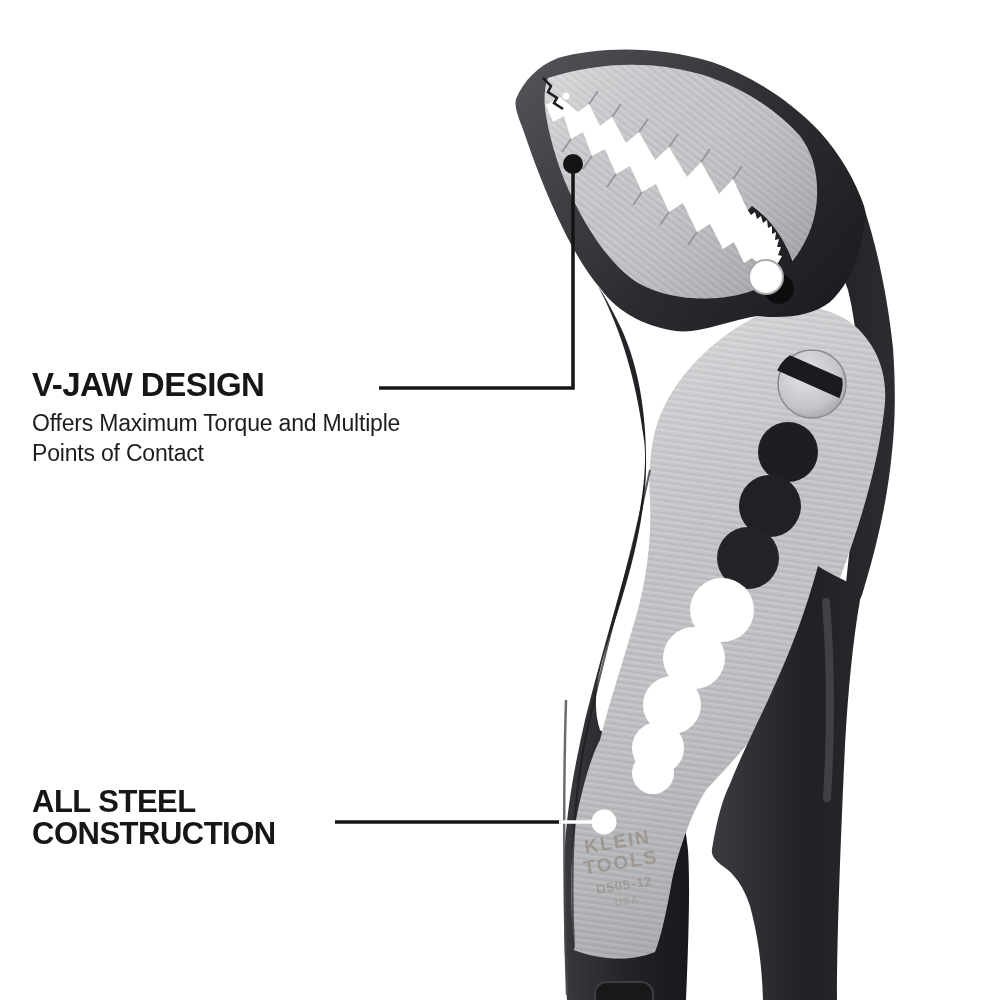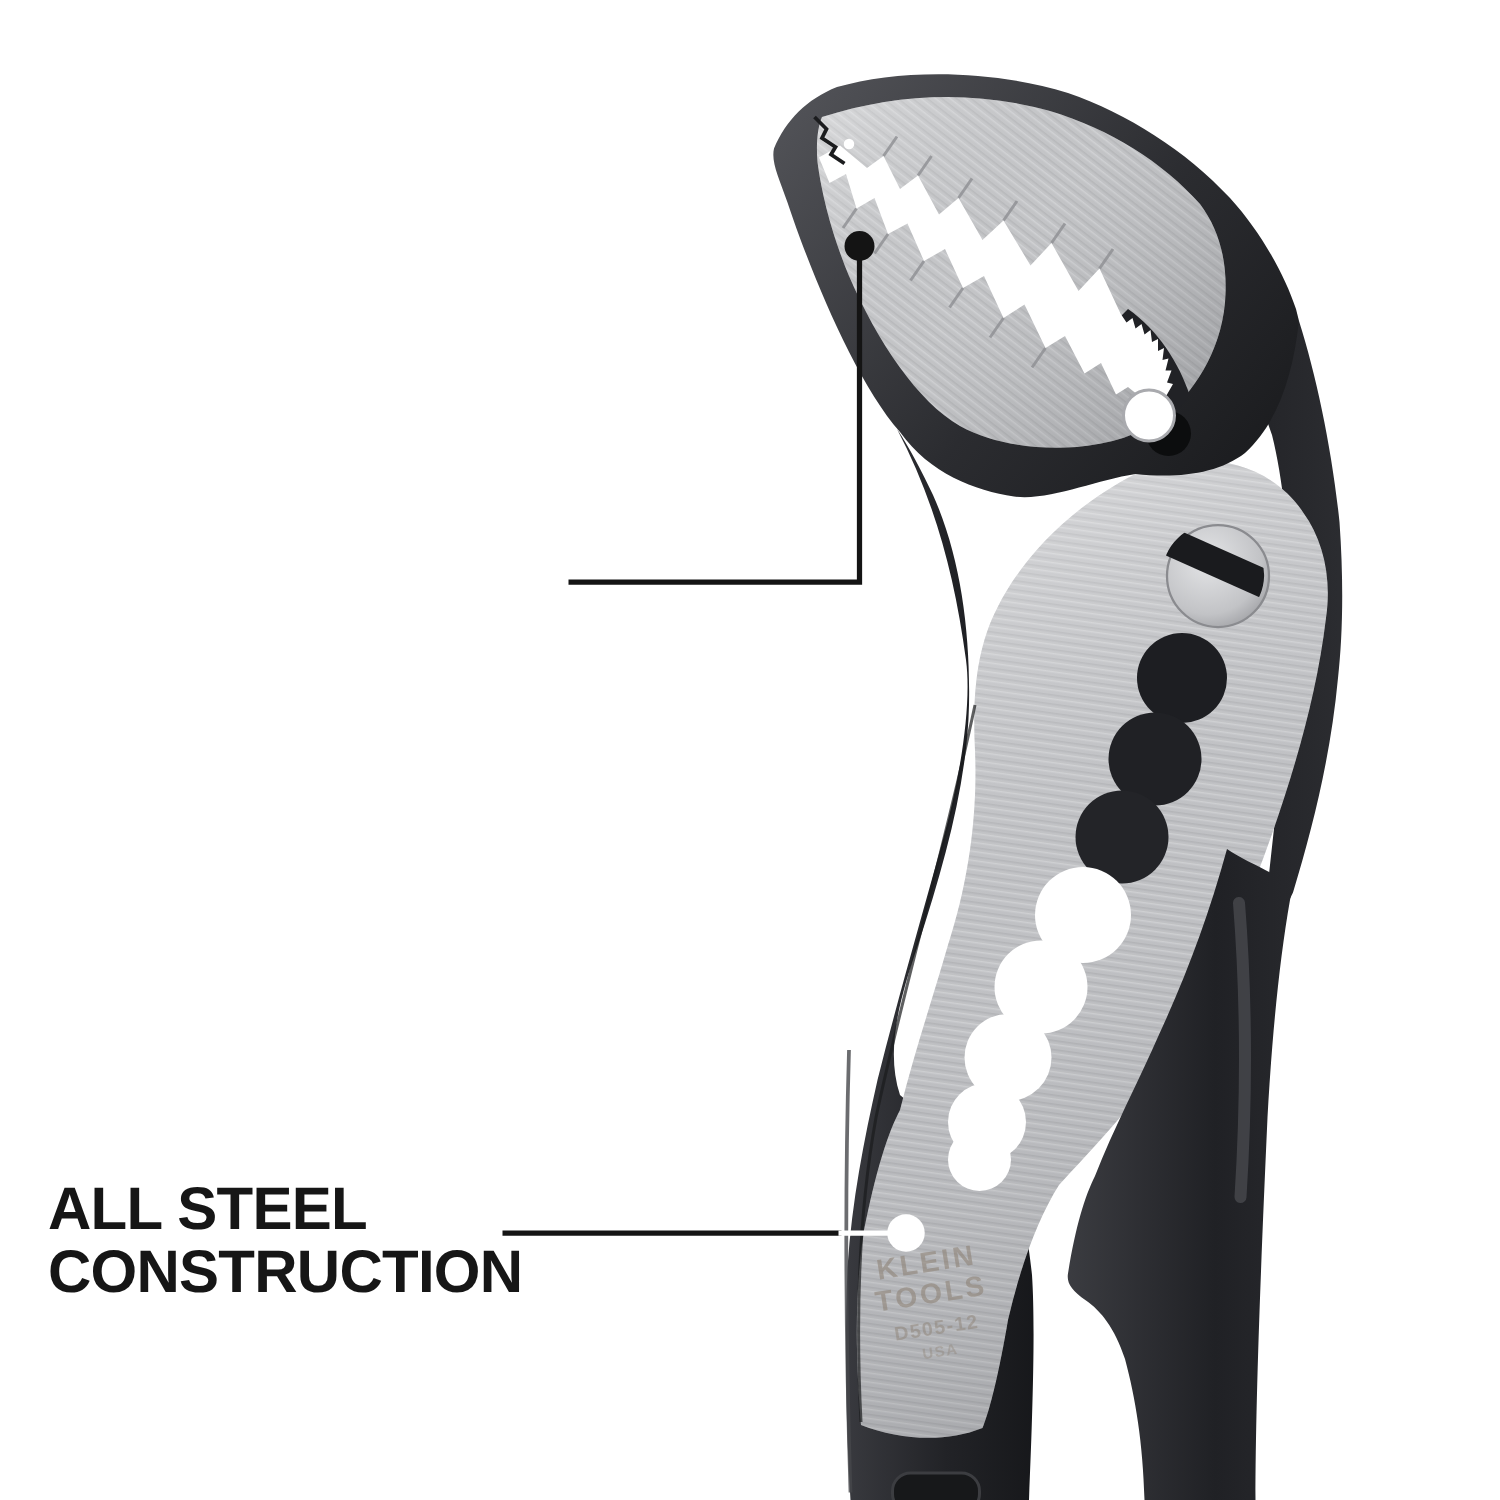--- a/index.html
+++ b/index.html
@@ -16,21 +16,21 @@
   }
   .callout-heading{
     font-size:33px;font-weight:bold;letter-spacing:-0.5px;line-height:1.04;
     text-transform:uppercase;
   }
   .vjaw-block{left:32px;top:368px;width:420px;}
   .callout-desc{
     margin-top:7px;font-size:23px;font-weight:normal;color:#1d1d1d;
     line-height:1.27;letter-spacing:-0.2px;width:400px;
   }
-  .steel-block{left:32px;top:786px;width:310px;font-size:40px;}
+  .steel-block{left:32px;top:786px;width:310px;font-size:31px;}
 </style>
 </head>
 <body>
 
 <div class="stage">
 
   <svg class="art" viewBox="0 0 1000 1000" width="1000" height="1000">
     <defs>
       <pattern id="brushA" width="6" height="6" patternUnits="userSpaceOnUse" patternTransform="rotate(38)">
         <rect width="6" height="6" fill="#c8c9cb"></rect>
@@ -252,16 +252,20 @@
     <g>
       <path fill="none" stroke="#141414" stroke-width="3.5" d="M 379,388 L 573,388 L 573,166"></path>
       <circle cx="573" cy="164" r="10" fill="#141414"></circle>
       <path fill="none" stroke="#141414" stroke-width="3.5" d="M 335,822 L 561,822"></path>
       <path fill="none" stroke="#ffffff" stroke-width="3.5" d="M 559,822 L 593,822"></path>
       <circle cx="604" cy="822" r="12.5" fill="#ffffff"></circle>
     </g>
   </svg>
 
 
+  <div class="txt vjaw-block">
+    <div class="callout-heading">V-JAW DESIGN</div>
+    <div class="callout-desc">Offers Maximum Torque and Multiple Points of Contact</div>
+  </div>
 
   <div class="txt callout-heading steel-block">ALL STEEL CONSTRUCTION</div>
 
 </div>
 
 </body></html>

